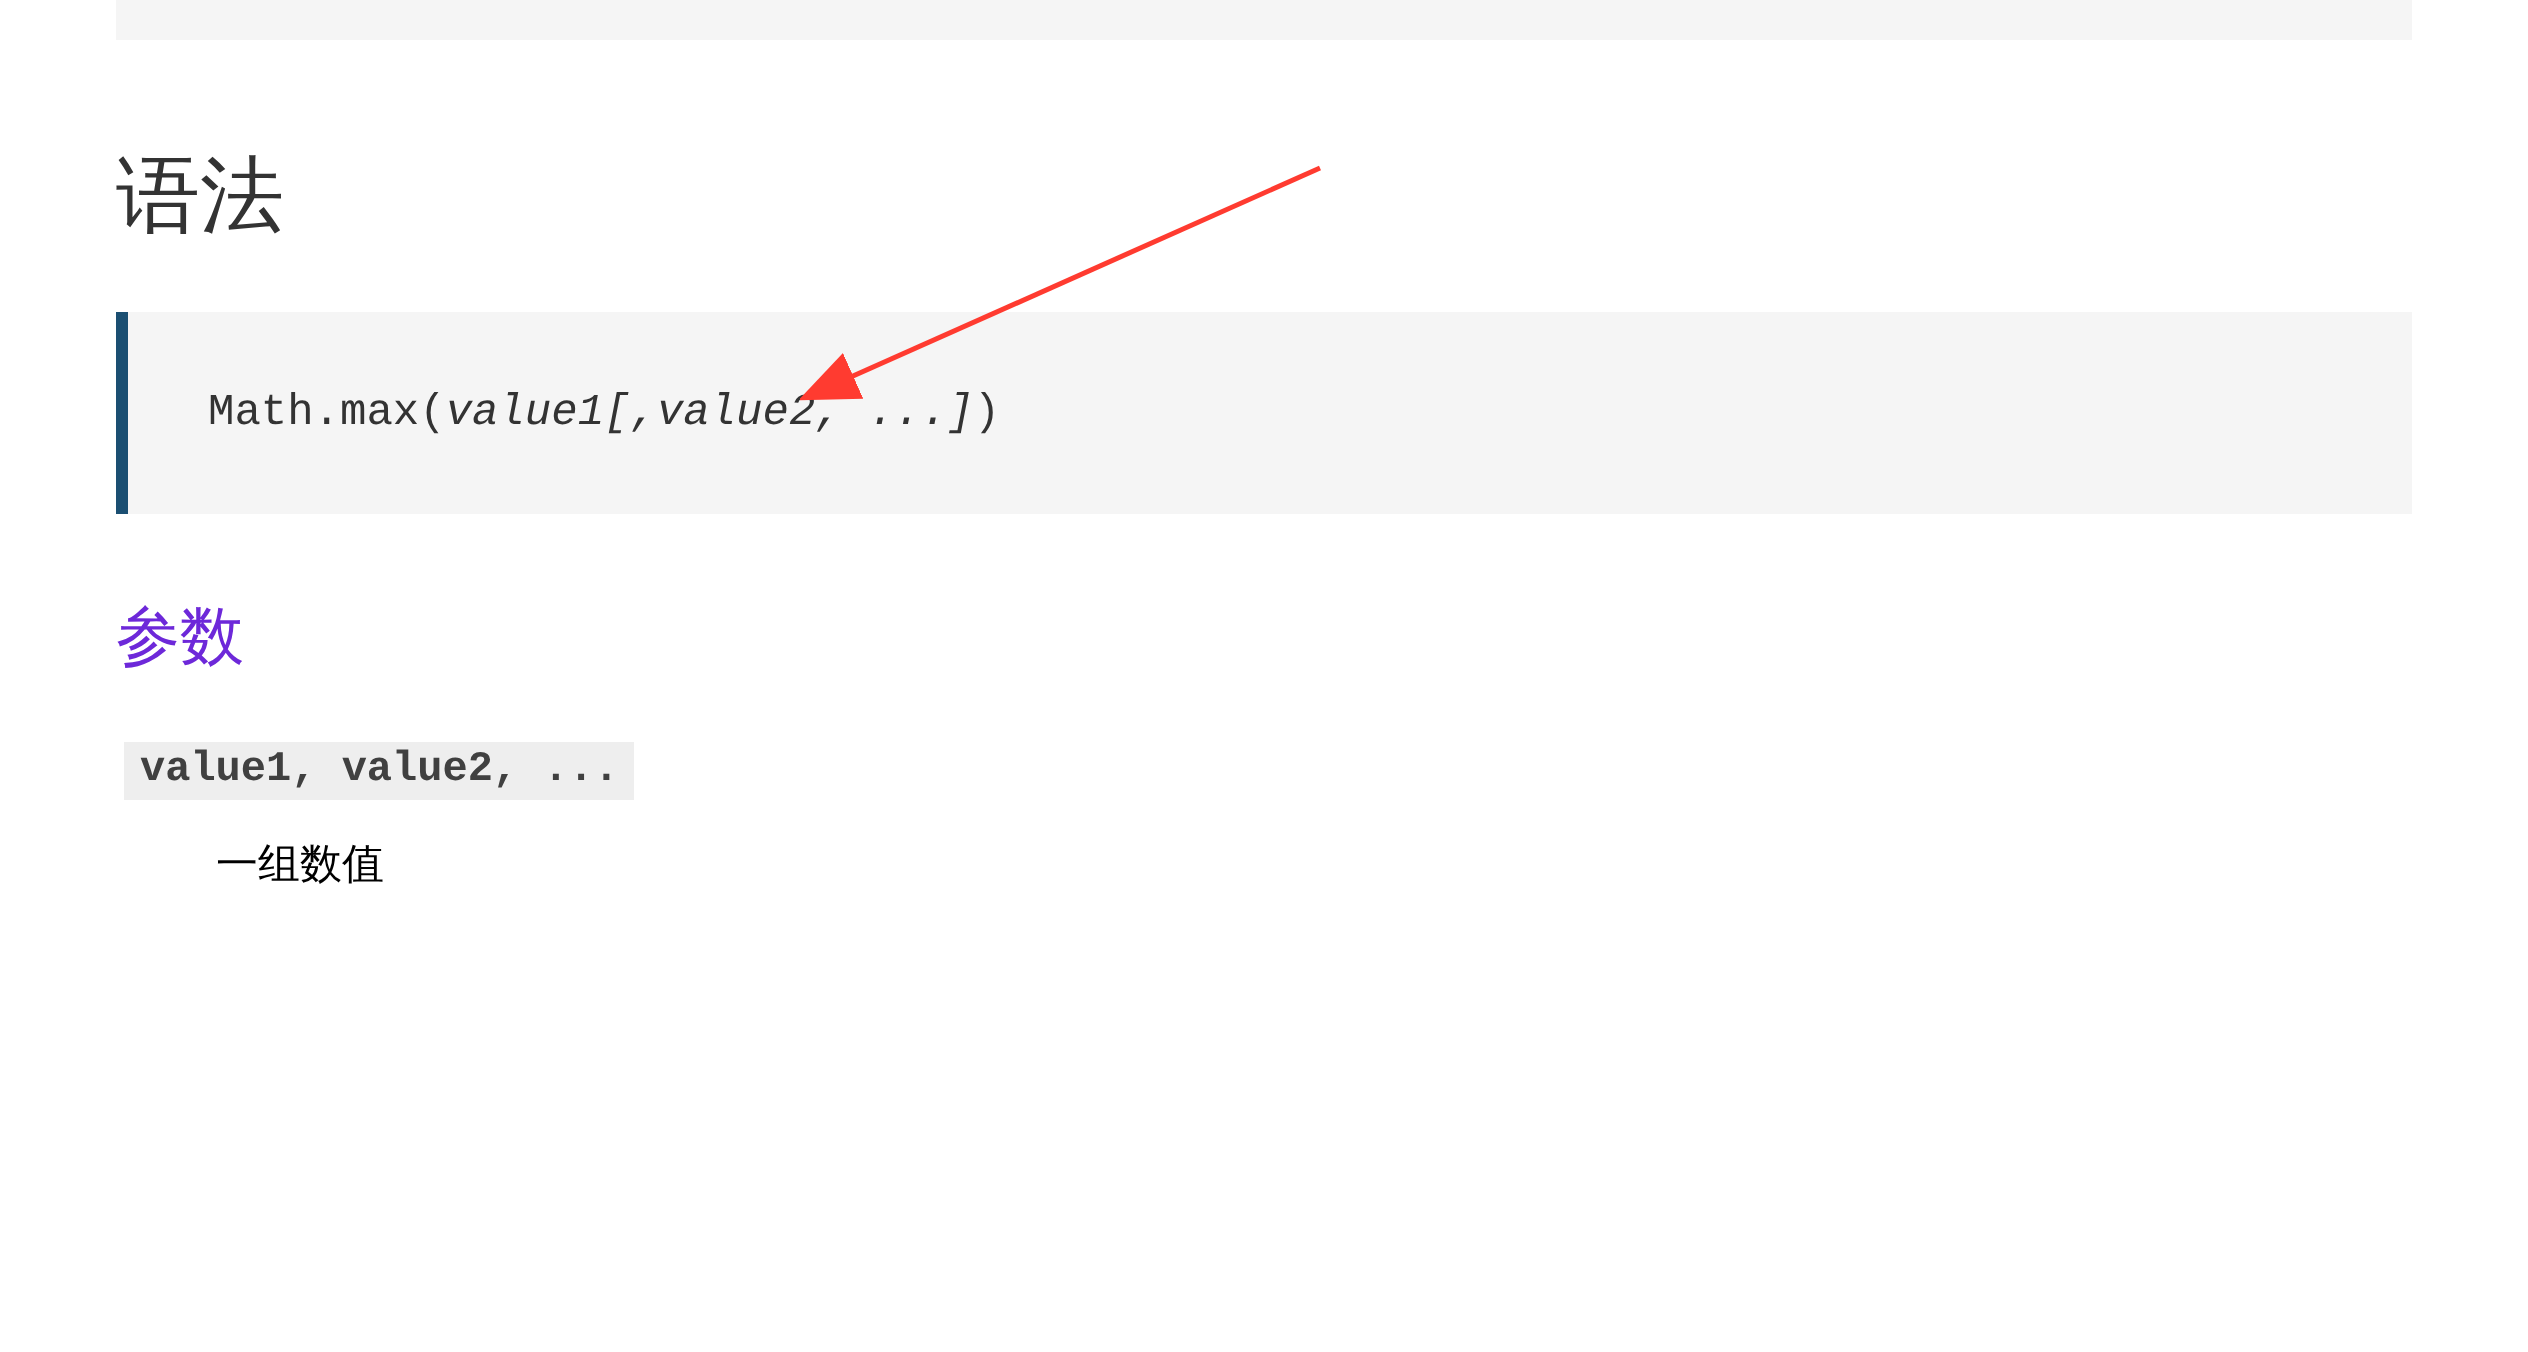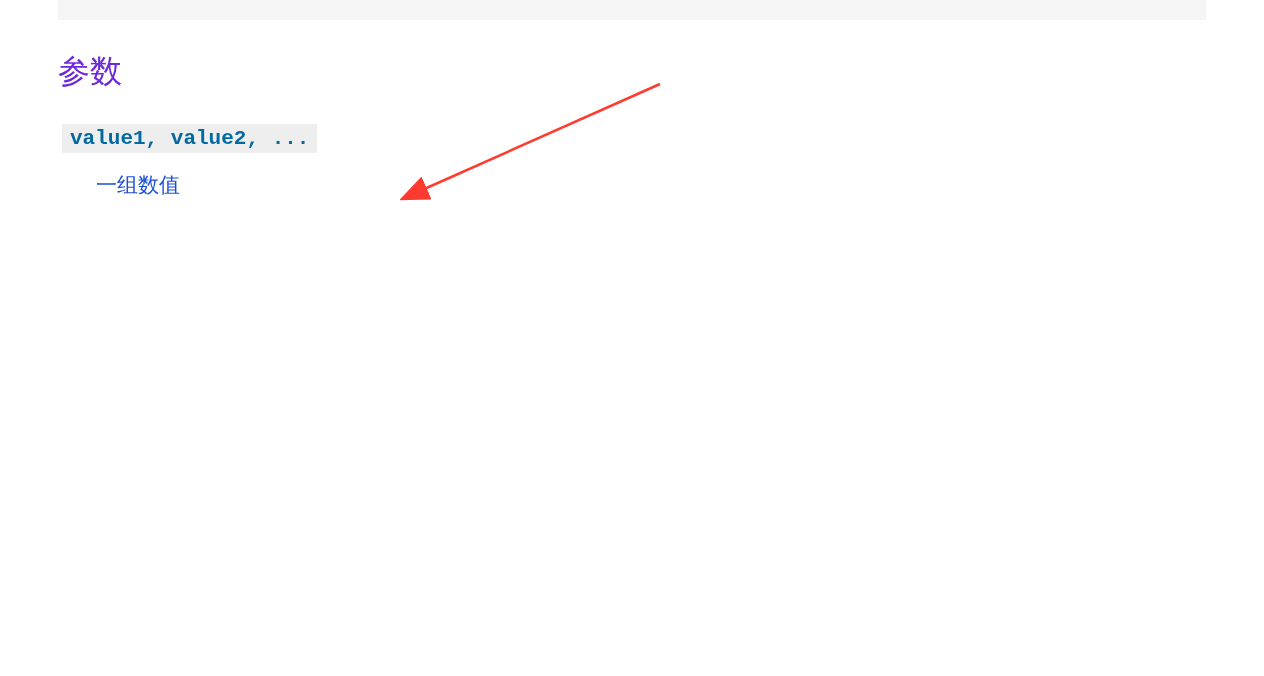--- a/index.html
+++ b/index.html
@@ -56,30 +56,30 @@
       font-weight: 400;
       color: #6d28d9;
       font-family: Georgia, "Times New Roman", serif;
       margin-bottom: 30px;
     }
     .param-name {
       background: #eeeeee;
       font-family: "Consolas", "Monaco", "Courier New", monospace;
       font-size: 21px;
       font-weight: bold;
-      color: #0369a1;
+      color: #404040;
       display: inline-block;
       padding: 3px 8px;
       margin-bottom: 18px;
       margin-left: 4px;
     }
     .param-desc {
       font-size: 21px;
-      color: #1d4ed8;
-      margin-left: 38px;
+      color: #000000;
+      margin-left: 50px;
       margin-bottom: 40px;
     }
     h3.return-heading {
       font-size: 32px;
       font-weight: 400;
       color: #333;
       font-family: Georgia, "Times New Roman", serif;
       margin-bottom: 30px;
     }
     .return-desc {
@@ -99,21 +99,25 @@
       pointer-events: none;
     }
   </style>
 </head>
 <body>
 
 <div class="top-bar"></div>
 
 <div class="content">
 
+  <h2 class="syntax-heading">语法</h2>
 
+  <div class="code-block">
+    <span class="code-regular">Math.max(</span><span class="code-italic">value1[,value2, ...]</span><span class="code-regular">)</span>
+  </div>
 
   <h3 class="params-heading">参数</h3>
 
   <div class="param-name">value1, value2, ...</div>
   <div class="param-desc">一组数值</div>
 
 
 
 </div>
 

